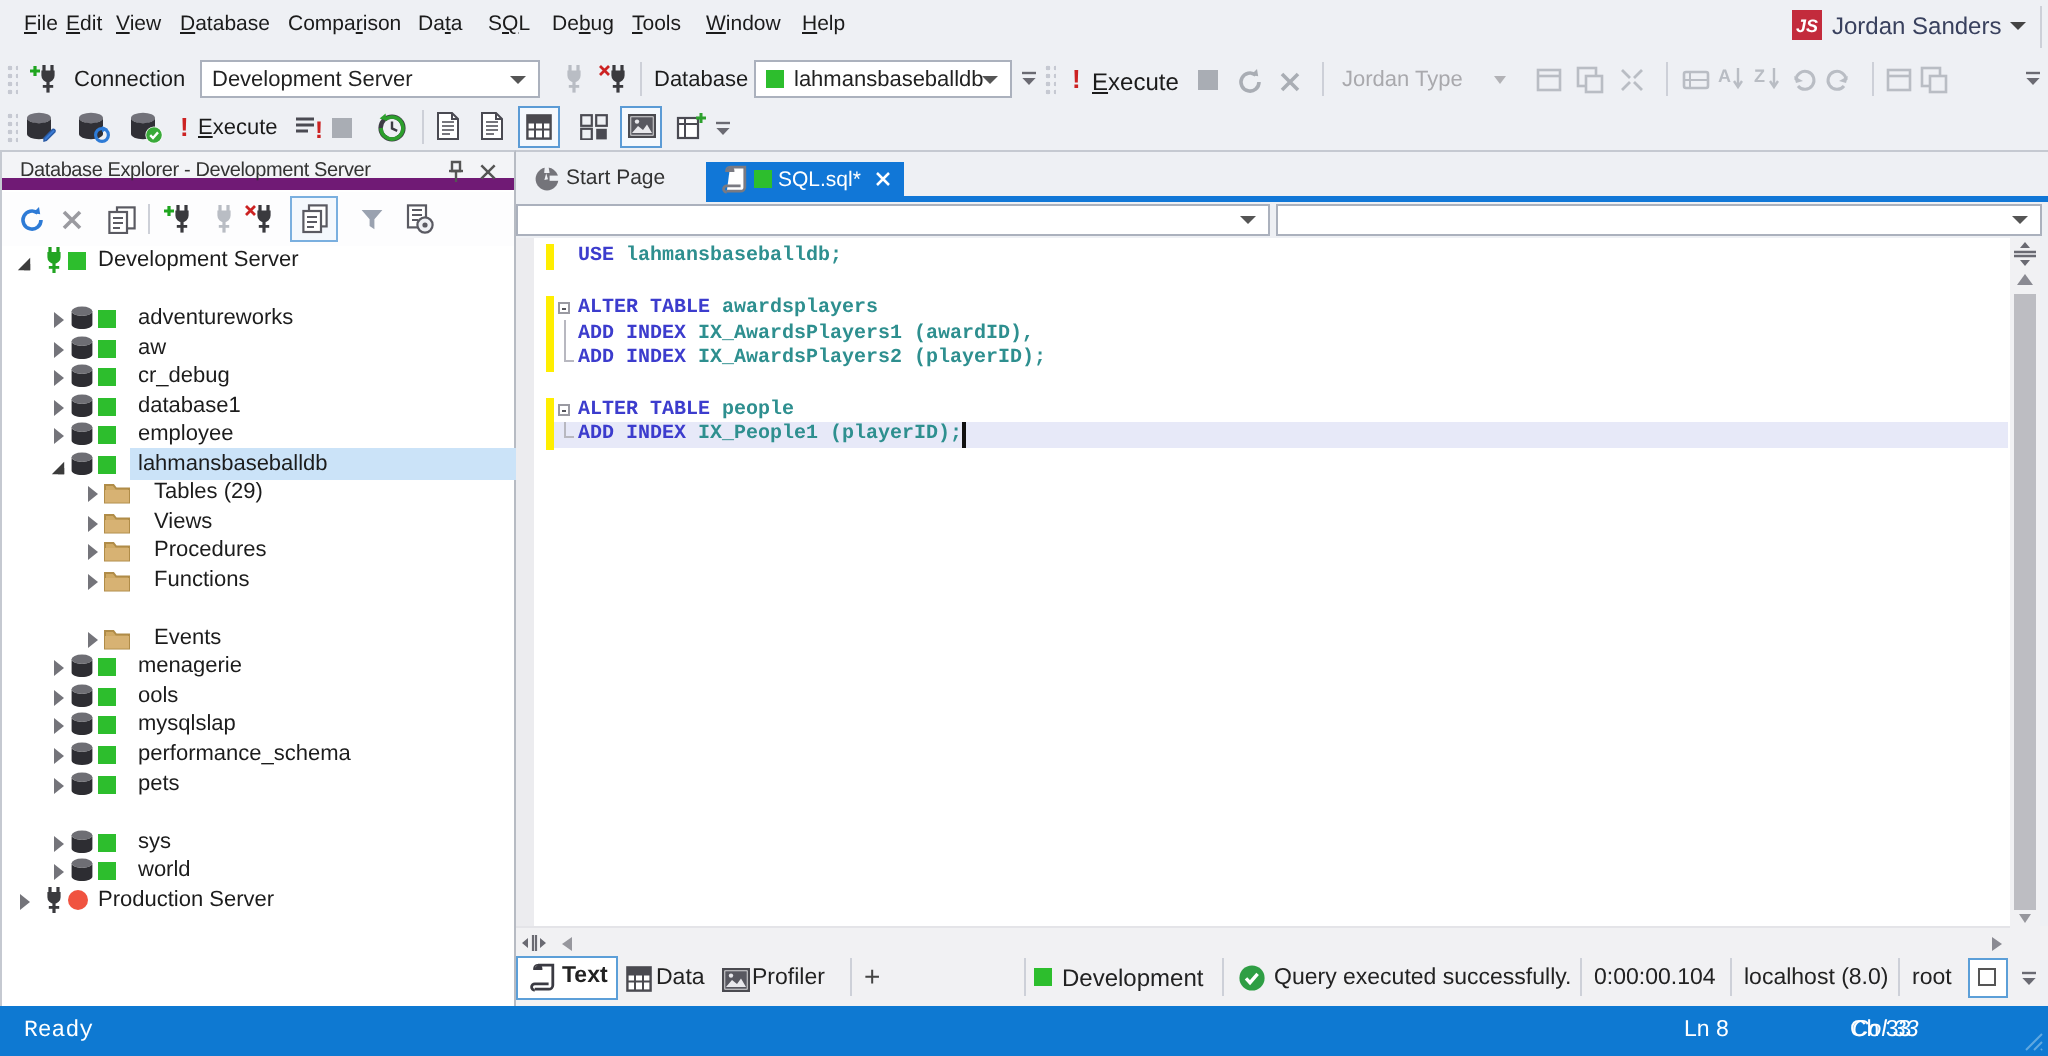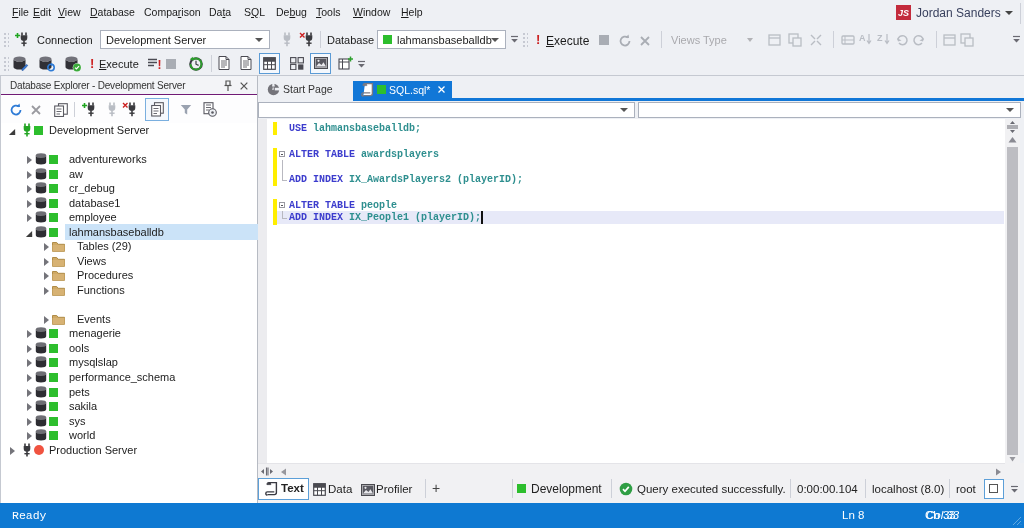--- a/index.html
+++ b/index.html
@@ -16,21 +16,21 @@
   background-size:4px 4px; }
 .lbl { position:absolute; font-size:11px; color:#1b1b1b; }
 .combo { position:absolute; background:#fff; border:1px solid #abb1bd; }
 .combo .arr { position:absolute; right:6px; top:50%; margin-top:-2px; width:0; height:0;
   border-left:4px solid transparent; border-right:4px solid transparent; border-top:4px solid #555; }
 .combo .ctext { position:absolute; left:5px; top:3px; font-size:11px; color:#222; }
 .sep { position:absolute; width:1px; background:#cdd0d8; }
 .dis { color:#a9a9ad; }
 .icon { position:absolute; }
 #panel { left:0; top:75px; width:258px; height:428px; background:#fff; border-right:1px solid #b7bbc3; border-top:1px solid #c5c9d1; border-left:1px solid #c5c9d1;}
-#panelhdr { position:absolute; left:0; top:0; width:256px; height:19px; background:#f3f4f7; border-bottom:1px solid #701a75; }
+#panelhdr { position:absolute; left:0; top:0; width:256px; height:19px; background:#f3f4f7; border-bottom:6px solid #701a75; }
 #panelhdr span { position:absolute; left:9px; top:4px; font-size:10px; letter-spacing:-0.2px; color:#333; }
 #paneltb { position:absolute; left:0; top:20px; width:256px; height:27px; background:#fdfdfe; }
 #tree { position:absolute; left:0; top:47px; width:256px; height:380px; font-size:11px; }
 .trow { position:absolute; height:15px; left:0; width:256px; }
 .trow .txt { position:absolute; top:1px; color:#1c1c1c; }
 .tri-c { position:absolute; width:0; height:0; border-left:5px solid transparent; border-top:5px solid transparent; border-right:5px solid #3c3c3c; border-bottom:5px solid #3c3c3c; transform:scale(0.62); }
 .tri-e { position:absolute; width:0; height:0; border-top:4px solid transparent; border-bottom:4px solid transparent; border-left:5px solid #74747a; }
 .gsq { position:absolute; width:9px; height:9px; background:#2dbe2d; }
 #editor { left:258px; top:75px; width:766px; height:428px; background:#fff; border-top:1px solid #c5c9d1; }
 #tabstrip { position:absolute; left:0; top:0; width:766px; height:25px; background:#eef0f4; }
@@ -124,21 +124,21 @@
     <div class="lbl" style="left:546px; top:7px; font-size:12px;"><u>E</u>xecute</div>
     <div style="position:absolute; left:599px; top:8px; width:10px; height:10px; background:#a9adb4;"></div>
     <svg class="icon" style="left:618px; top:7px" width="14" height="14" viewBox="0 0 14 14">
 <path d="M11.5 7 a4.5 4.5 0 1 1 -1.6 -3.4" fill="none" stroke="#a9adb4" stroke-width="1.8"></path>
 <path d="M10.5 0.5 l0.6 3.6 -3.6 -0.6 z" fill="#a9adb4"></path>
     </svg>
     <svg class="icon" style="left:639px; top:8px" width="12" height="12" viewBox="0 0 12 12">
 <path d="M2 2 L10 10 M10 2 L2 10" stroke="#a9adb4" stroke-width="1.8"></path>
     </svg>
     <div class="sep" style="left:661px; top:4px; height:17px;"></div>
-    <div class="lbl dis" style="left:671px; top:7px; font-size:11px;">Views Type</div>
+    <div class="lbl dis" style="left:671px; top:7px; font-size:11px;">Jordan Type</div>
     <div style="position:absolute; left:747px; top:11px; width:0; height:0; border-left:3.5px solid transparent; border-right:3.5px solid transparent; border-top:4px solid #b2b2b6;"></div>
     <svg class="icon" style="left:768px; top:6px" width="14" height="14" viewBox="0 0 14 14">
       <rect x="1" y="2" width="11" height="10" fill="none" stroke="#b9bdc4" stroke-width="1.3"></rect>
       <path d="M1 5 h11" stroke="#b9bdc4" stroke-width="1.3"></path>
     </svg>
     <svg class="icon" style="left:788px; top:6px" width="14" height="14" viewBox="0 0 14 14">
       <rect x="1" y="1" width="9" height="9" fill="none" stroke="#b9bdc4" stroke-width="1.3"></rect>
       <rect x="5" y="5" width="8" height="8" fill="#eef0f4" stroke="#b9bdc4" stroke-width="1.3"></rect>
     </svg>
     <svg class="icon" style="left:809px; top:6px" width="14" height="14" viewBox="0 0 14 14">
@@ -472,29 +472,20 @@
       </div>
 <div class="trow" style="top:262px">
         <div class="tri-e" style="left:26px; top:4px"></div>
         <svg class="icon" style="left:34px; top:1px" width="12" height="12" viewBox="0 0 12 12">
           <ellipse cx="6" cy="2.6" rx="5.2" ry="2.3" fill="#6e6e74"></ellipse>
           <path d="M0.8 2.6 v6.6 c0 1.3 2.3 2.3 5.2 2.3 s5.2 -1 5.2 -2.3 v-6.6 c0 1.3 -2.3 2.3 -5.2 2.3 s-5.2 -1 -5.2 -2.3 z" fill="#2d2d32"></path>
         </svg>
         <div class="gsq" style="left:48px; top:3px;"></div>
         <div class="txt" style="left:68px">pets</div>
       </div>
-<div class="trow" style="top:276px">
-        <div class="tri-e" style="left:26px; top:4px"></div>
-        <svg class="icon" style="left:34px; top:1px" width="12" height="12" viewBox="0 0 12 12">
-          <ellipse cx="6" cy="2.6" rx="5.2" ry="2.3" fill="#6e6e74"></ellipse>
-          <path d="M0.8 2.6 v6.6 c0 1.3 2.3 2.3 5.2 2.3 s5.2 -1 5.2 -2.3 v-6.6 c0 1.3 -2.3 2.3 -5.2 2.3 s-5.2 -1 -5.2 -2.3 z" fill="#2d2d32"></path>
-        </svg>
-        <div class="gsq" style="left:48px; top:3px;"></div>
-        <div class="txt" style="left:68px">sakila</div>
-      </div>
 <div class="trow" style="top:291px">
         <div class="tri-e" style="left:26px; top:4px"></div>
         <svg class="icon" style="left:34px; top:1px" width="12" height="12" viewBox="0 0 12 12">
           <ellipse cx="6" cy="2.6" rx="5.2" ry="2.3" fill="#6e6e74"></ellipse>
           <path d="M0.8 2.6 v6.6 c0 1.3 2.3 2.3 5.2 2.3 s5.2 -1 5.2 -2.3 v-6.6 c0 1.3 -2.3 2.3 -5.2 2.3 s-5.2 -1 -5.2 -2.3 z" fill="#2d2d32"></path>
         </svg>
         <div class="gsq" style="left:48px; top:3px;"></div>
         <div class="txt" style="left:68px">sys</div>
       </div>
 <div class="trow" style="top:305px">
@@ -551,20 +542,21 @@
       </div>
   </div>
     <div id="codearea">
       <div id="gutter"></div>
       <div id="curline" style="top:92px;"></div>
       <div class="ybar" style="top:3px; height:13px;"></div>
       <div class="ybar" style="top:29px; height:38px;"></div>
       <div class="ybar" style="top:80px; height:26px;"></div>
       <div class="codeline" style="top:3px;"><span class="kw">USE</span> <span class="id">lahmansbaseballdb;</span></div>
       <div class="codeline" style="top:29px;"><span class="kw">ALTER TABLE</span> <span class="id">awardsplayers</span></div>
+      <div class="codeline" style="top:42px;"><span class="kw">ADD INDEX</span> <span class="id">IX_AwardsPlayers1 (awardID),</span></div>
       <div class="codeline" style="top:54px;font-family:Liberation Mono, monospace;"><span class="kw">ADD INDEX</span> <span class="id">IX_AwardsPlayers2 (playerID);</span></div>
       <div class="codeline" style="top:80px;"><span class="kw">ALTER TABLE</span> <span class="id">people</span></div>
       <div class="codeline" style="top:92px;"><span class="kw">ADD INDEX</span> <span class="id">IX_People1 (playerID);</span></div>
       <div style="position:absolute; left:223px; top:92px; width:2px; height:13px; background:#111;"></div>
       <div class="foldbox" style="top:32px;"></div>
       <div class="foldline" style="top:41px; height:20px;"></div>
       <div class="foldtick" style="top:61px;"></div>
       <div class="foldbox" style="top:83px;"></div>
       <div class="foldline" style="top:92px; height:7px;"></div>
       <div class="foldtick" style="top:99px;"></div>

